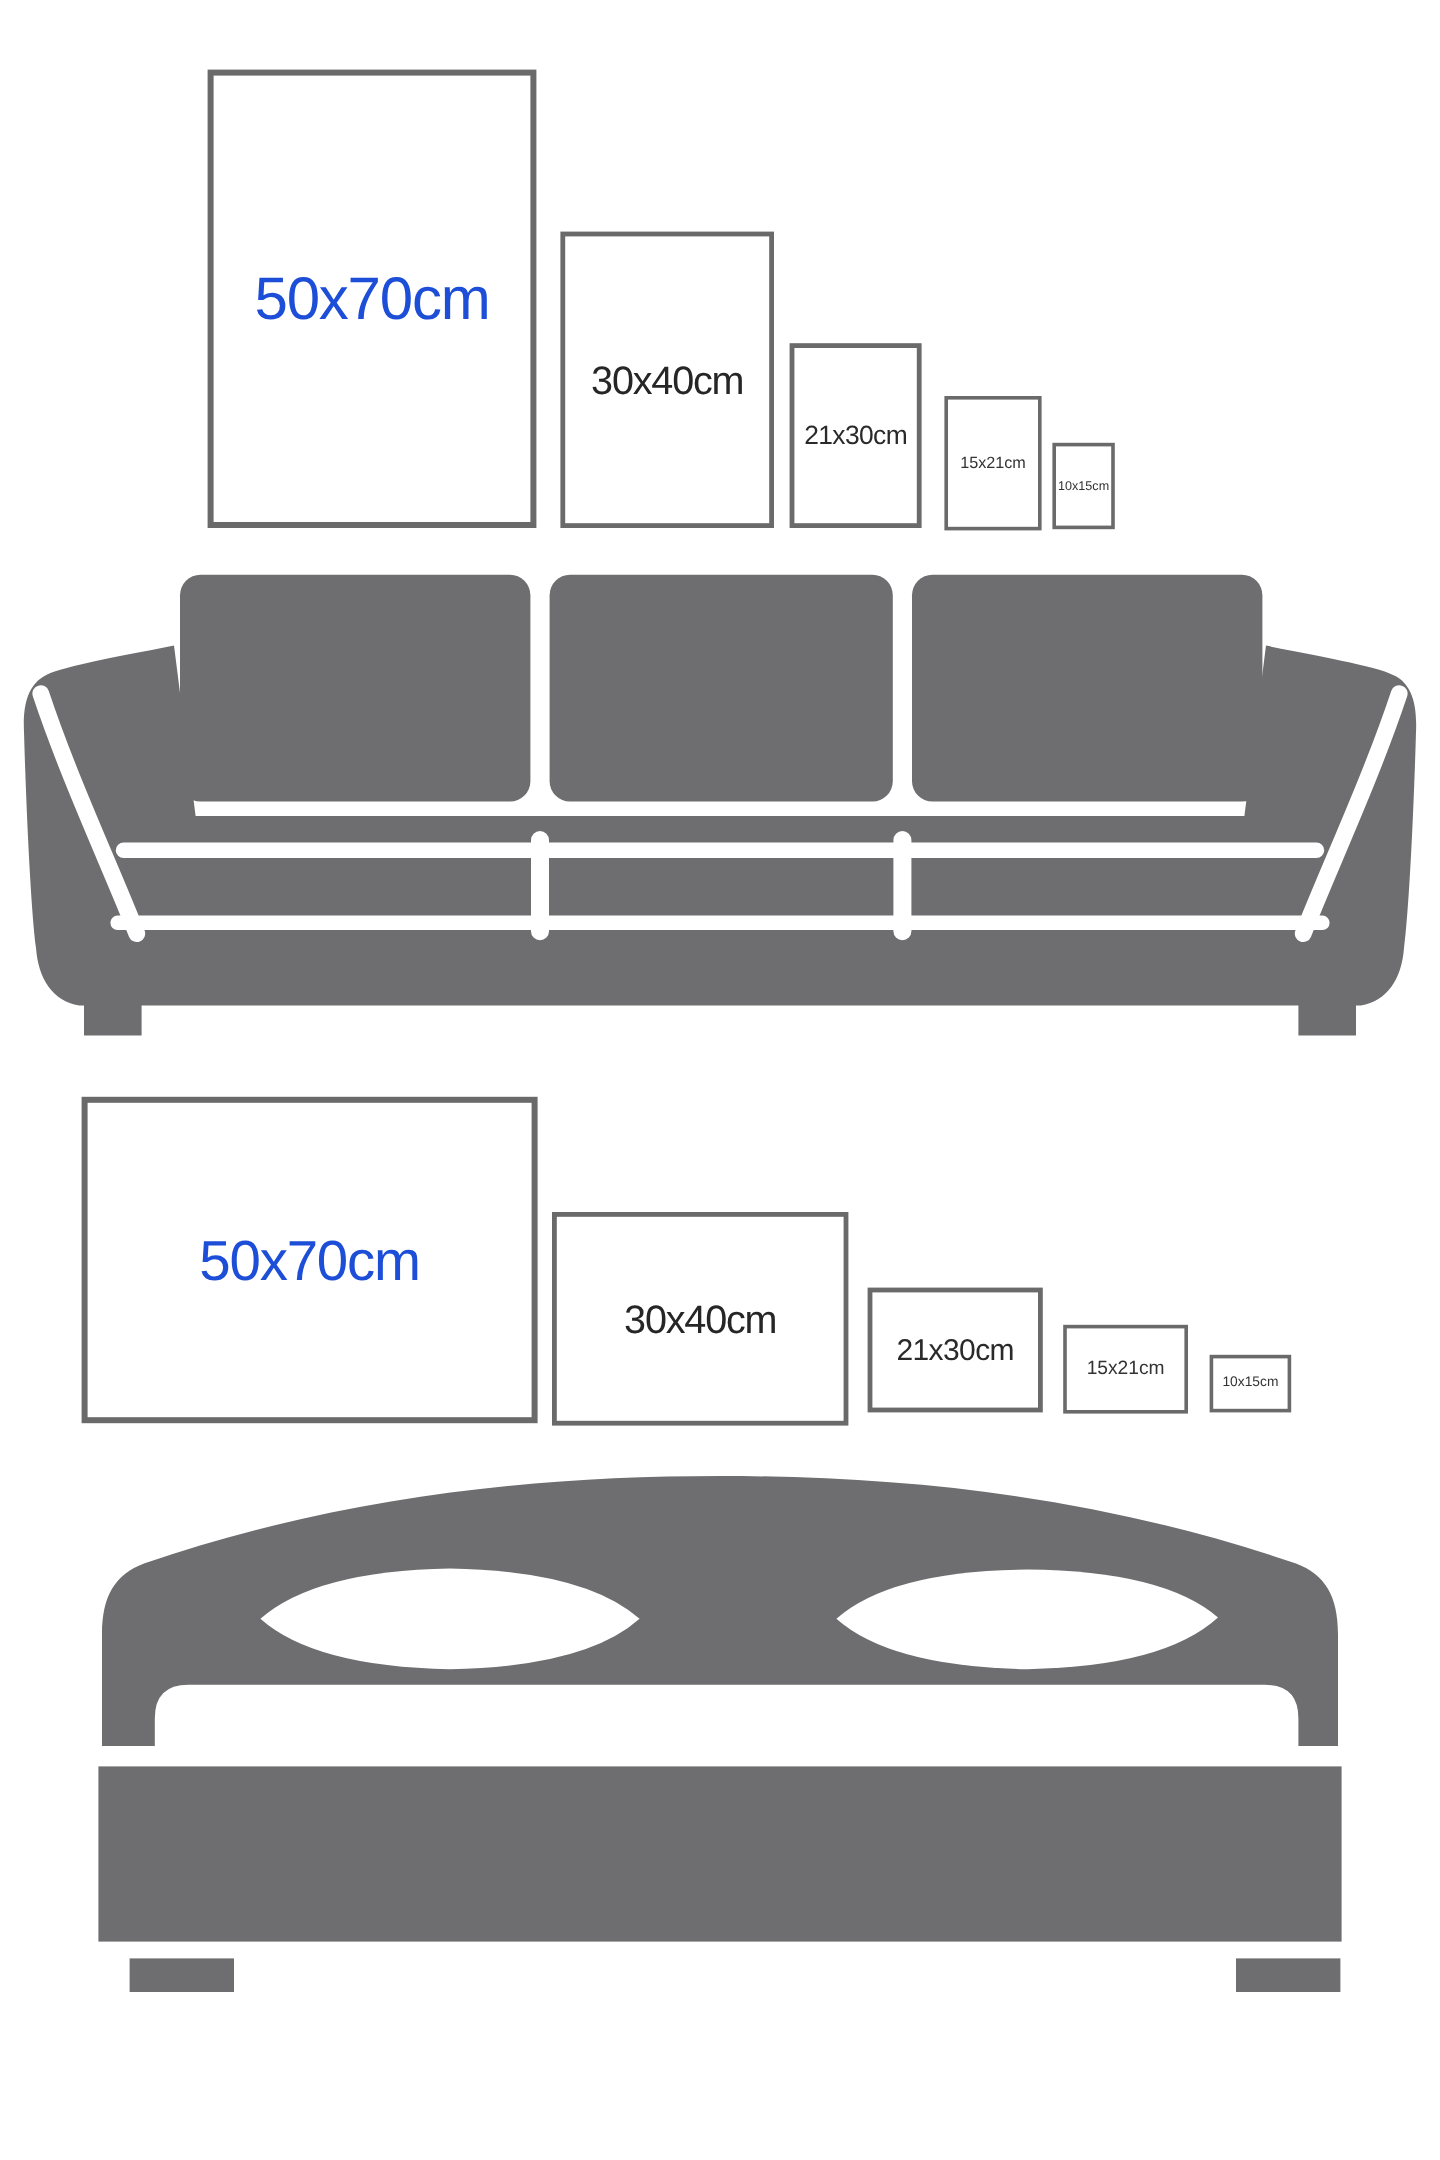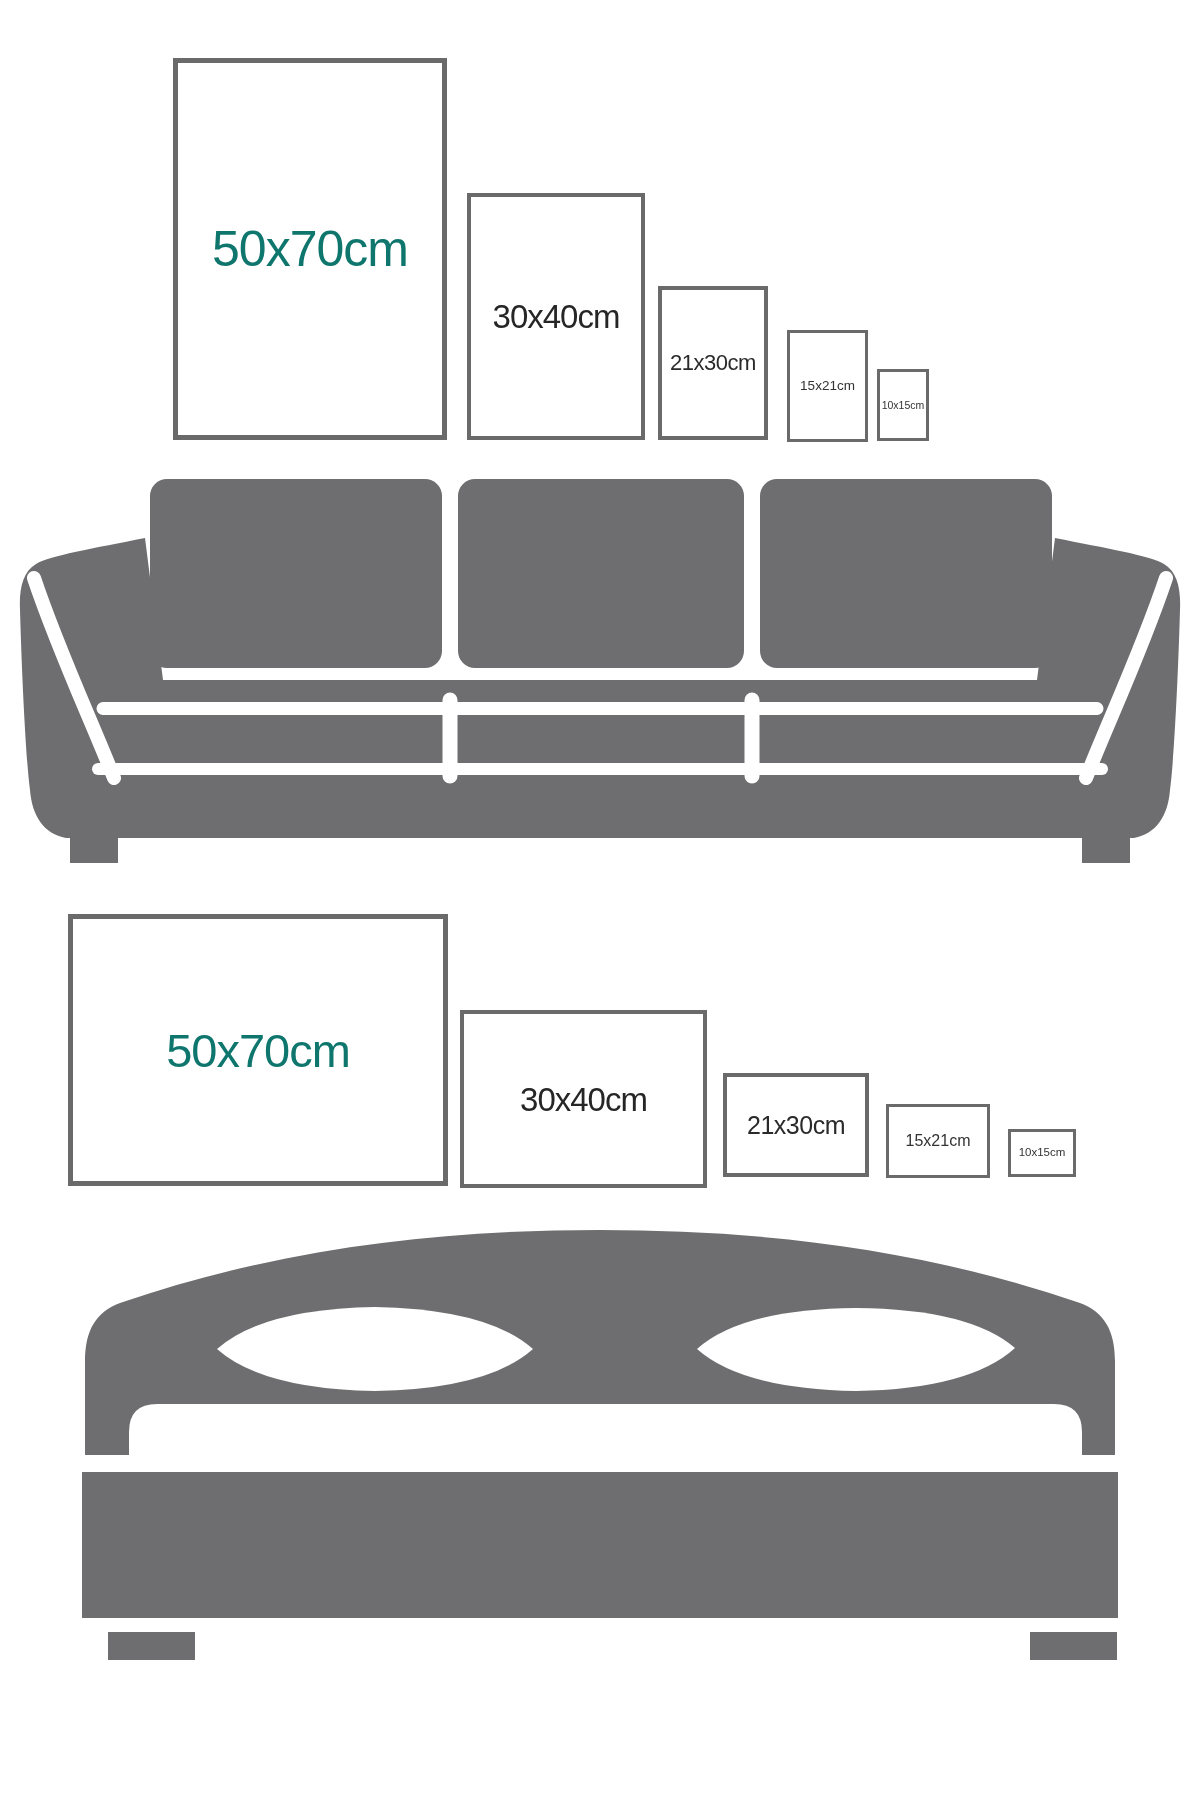--- a/index.html
+++ b/index.html
@@ -4,21 +4,21 @@
 <style>
   html,body{margin:0;padding:0;background:#ffffff;}
   body{
     width:1200px;height:1800px;position:relative;overflow:hidden;
     font-family:"Liberation Sans","DejaVu Sans",sans-serif;
   }
   .frame{
     position:absolute;background:#ffffff;border:4px solid #6a6a6a;
     box-sizing:border-box;display:flex;align-items:center;justify-content:center;
   }
-  .frame .lbl{color:#0f766e;letter-spacing:-1px;white-space:nowrap;line-height:1;}
+  .frame .lbl{color:#1d4ed8;letter-spacing:-1px;white-space:nowrap;line-height:1;}
   
   .pf1{left:173px;top:58px;width:274px;height:382px;border-width:5px;}
   .pf1 .lbl{font-size:50px;}
   .pf2{left:467px;top:193px;width:178px;height:247px;}
   .pf2 .lbl{font-size:33px;color:#262626;}
   .pf3{left:658px;top:286px;width:110px;height:154px;}
   .pf3 .lbl{font-size:22px;color:#2a2a2a;letter-spacing:-0.5px;}
   .pf4{left:787px;top:330px;width:81px;height:112px;border-width:3px;}
   .pf4 .lbl{font-size:13.5px;color:#333;letter-spacing:0;}
   .pf5{left:877px;top:369px;width:52px;height:72px;border-width:3px;}

